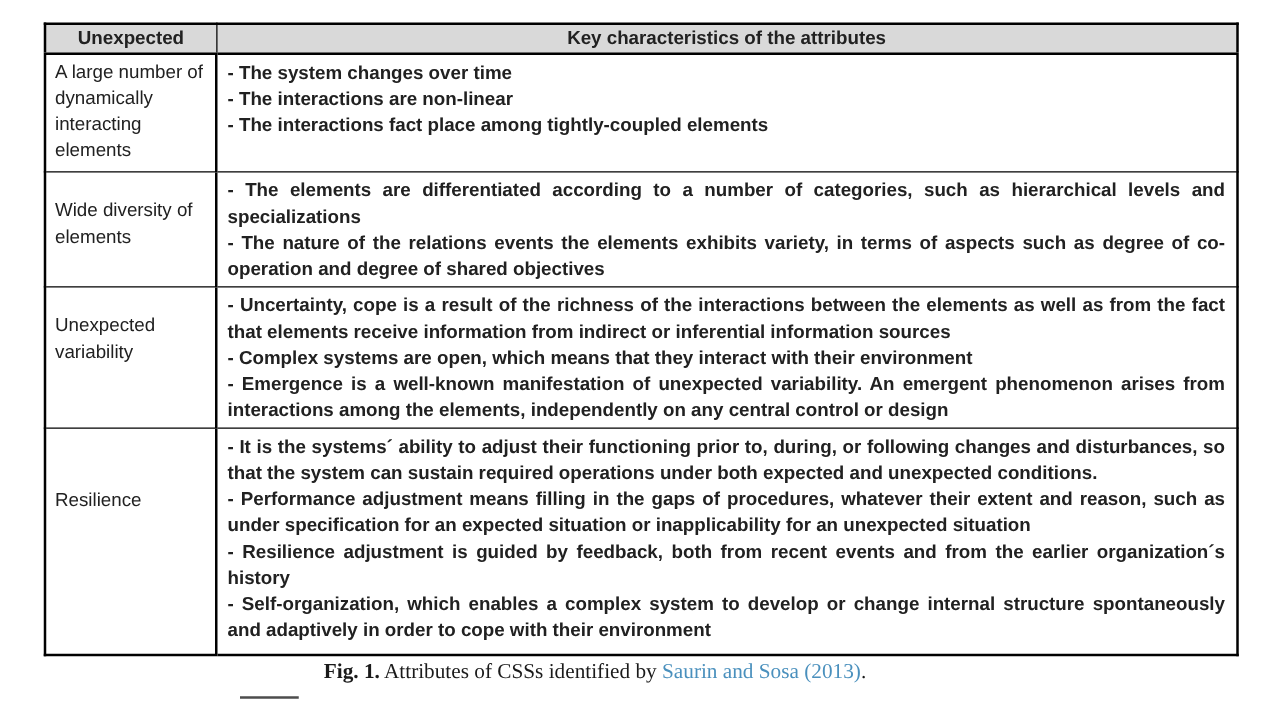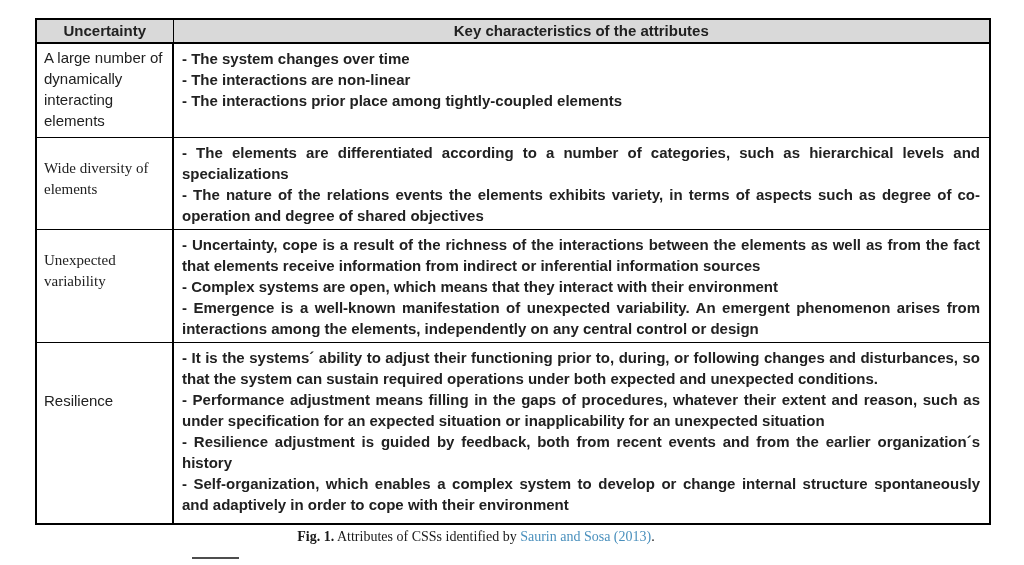--- a/index.html
+++ b/index.html
@@ -37,40 +37,40 @@
   .fig-table td {
     vertical-align: top;
     font-size: 15px;
     line-height: 21px;
   }
   td.attr-cell {
     border-right-width: 2px;
     padding: 3px 4px 3px 7px;
   }
   td.attr-top    { padding-top: 3px; }
-  td.attr-mid    { padding-top: 20px; font-family: Liberation Serif, serif; }
+  td.attr-mid    { padding-top: 20px; }
   td.attr-low    { padding-top: 47px; }
   td.chars-cell {
     padding: 4px 9px 3px 8px;
     text-align: justify;
     font-weight: bold;
   }
   td.chars-cell p { margin: 0; }
   tr.row-1 { height: 94px; }
   tr.row-2 { height: 91px; }
   tr.row-3 { height: 105px; }
   tr.row-4 { height: 182px; }
 
   .caption {
     position: absolute;
     left: 0; top: 527px;
     width: 952px;
     text-align: center;
     font-family: "Liberation Serif", serif;
-    font-size: 14px;
+    font-size: 17px;
     line-height: 19px;
     color: #1a1a1a;
   }
   .caption .cap-label { font-weight: bold; }
   .caption .cap-link {
     color: #4a90bd;
     text-decoration: none;
     cursor: pointer;
   }
 
@@ -86,31 +86,31 @@
 
 <div class="page">
 
   <table class="fig-table">
     <colgroup>
       <col style="width:137px">
       <col>
     </colgroup>
     <thead>
       <tr>
-        <th>Uncertainty</th>
+        <th>Unexpected</th>
         <th>Key characteristics of the attributes</th>
       </tr>
     </thead>
     <tbody>
       <tr class="row-1">
         <td class="attr-cell attr-top">A large number of dynamically interacting elements</td>
         <td class="chars-cell">
           <p>- The system changes over time</p>
           <p>- The interactions are non-linear</p>
-          <p>- The interactions prior place among tightly-coupled elements</p>
+          <p>- The interactions fact place among tightly-coupled elements</p>
         </td>
       </tr>
       <tr class="row-2">
         <td class="attr-cell attr-mid">Wide diversity of elements</td>
         <td class="chars-cell">
           <p>- The elements are differentiated according to a number of categories, such as hierarchical levels and specializations</p>
           <p>- The nature of the relations events the elements exhibits variety, in terms of aspects such as degree of co-operation and degree of shared objectives</p>
         </td>
       </tr>
       <tr class="row-3">

